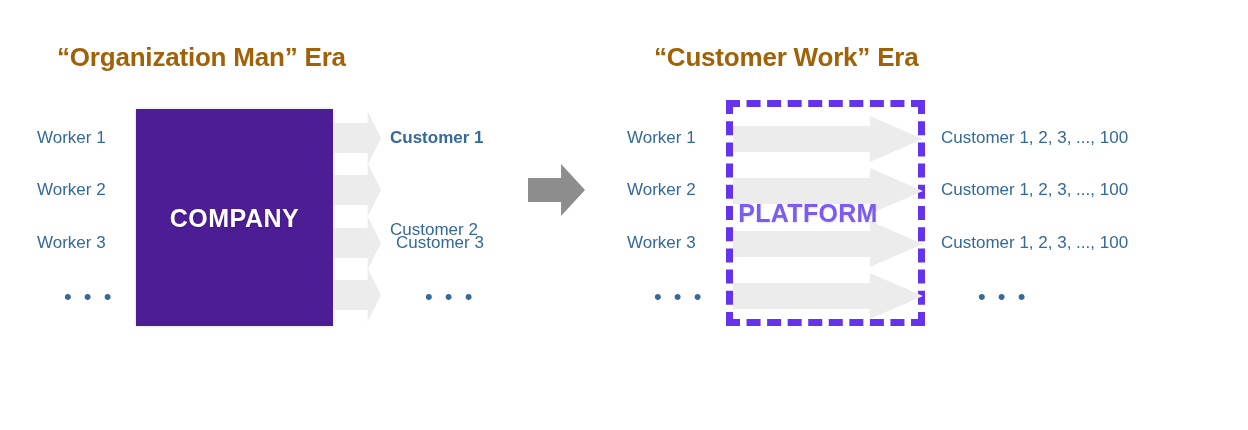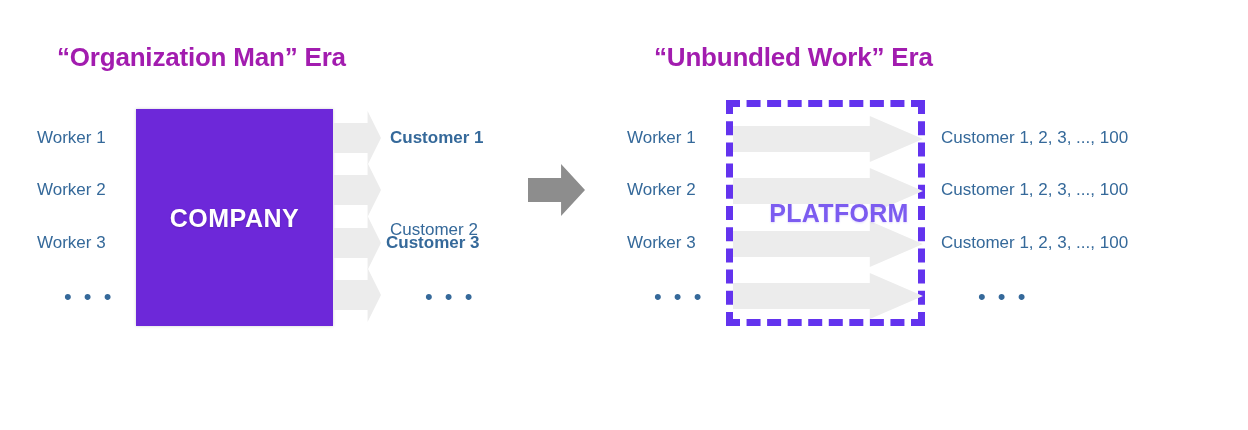--- a/index.html
+++ b/index.html
@@ -22,21 +22,21 @@
     height: 430px;
   }
   #panel-left  { left: 0;   width: 520px; }
   #panel-right { left: 614px; width: 634px; }
 
   .panel-title {
     position: absolute;
     top: 42px;
     font-size: 26px;
     font-weight: bold;
-    color: #a21caf;
+    color: #a16207;
     letter-spacing: -0.2px;
     white-space: nowrap;
   }
   #title-left  { left: 57px; }
   #title-right { left: 40px; }
 
   
   .label {
     position: absolute;
     font-size: 17px;
@@ -56,21 +56,21 @@
   #l-w3 { left: 37px;  top: 234px; }
   #l-we { left: 64px;  top: 286px; }
 
   
   #company-box {
     position: absolute;
     left: 136px;
     top: 109px;
     width: 197px;
     height: 217px;
-    background: #6d28d9;
+    background: #4c1d95;
     box-shadow: 0 0 3px rgba(0,0,0,0.18);
   }
   #company-label {
     position: absolute;
     left: 0; right: 0;
     top: 50%;
     transform: translateY(-50%);
     text-align: center;
     color: #ffffff;
     font-size: 25px;
@@ -126,40 +126,39 @@
     left: 726px;
     width: 164px;
     top: 199px;
     text-align: center;
     font-size: 25px;
     font-weight: bold;
     color: #7c5cf0;
     letter-spacing: 0.3px;
     text-shadow: 0 1px 2px rgba(124,92,240,0.22);
     z-index: 3;
-    padding-left: 31px;
   }
 
   
   .flow-arrow.long { left: 733px; width: 190px; height: 46px; }
   #r-a1 { top: 116px; }
   #r-a2 { top: 168px; }
   #r-a3 { top: 221px; }
   #r-a4 { top: 273px; }
 
   
   #r-c1 { left: 941px; top: 129px; }
   #r-c2 { left: 941px; top: 181px; }
   #r-c3 { left: 941px; top: 234px; }
   #r-ce { left: 978px; top: 286px; }
 
   
   #l-c1 { left: 390px; top: 129px; font-weight: bold; }
   #l-c2 { left: 390px; top: 181px; margin-top: 40px; }
-  #l-c3 { left: 386px; top: 234px; font-weight: bold; }
+  #l-c3 { left: 396px; top: 234px; }
   #l-ce { left: 425px; top: 286px; }
 </style>
 </head>
 <body>
 
 <div class="panel" id="panel-left">
 
   <div class="panel-title" id="title-left">“Organization Man” Era</div>
 
   <div class="worker-col">
@@ -184,21 +183,21 @@
     <div class="label" id="l-c3">Customer 3</div>
     <div class="label ellipsis" id="l-ce">• • •</div>
   </div>
 
 </div>
 
 <div id="transition-arrow"></div>
 
 <div class="panel" id="panel-right">
 
-  <div class="panel-title" id="title-right">“Unbundled Work” Era</div>
+  <div class="panel-title" id="title-right">“Customer Work” Era</div>
 
 </div>
 
 <div class="worker-col">
   <div class="label" id="r-w1">Worker 1</div>
   <div class="label" id="r-w2">Worker 2</div>
   <div class="label" id="r-w3">Worker 3</div>
   <div class="label ellipsis" id="r-we">• • •</div>
 </div>
 

